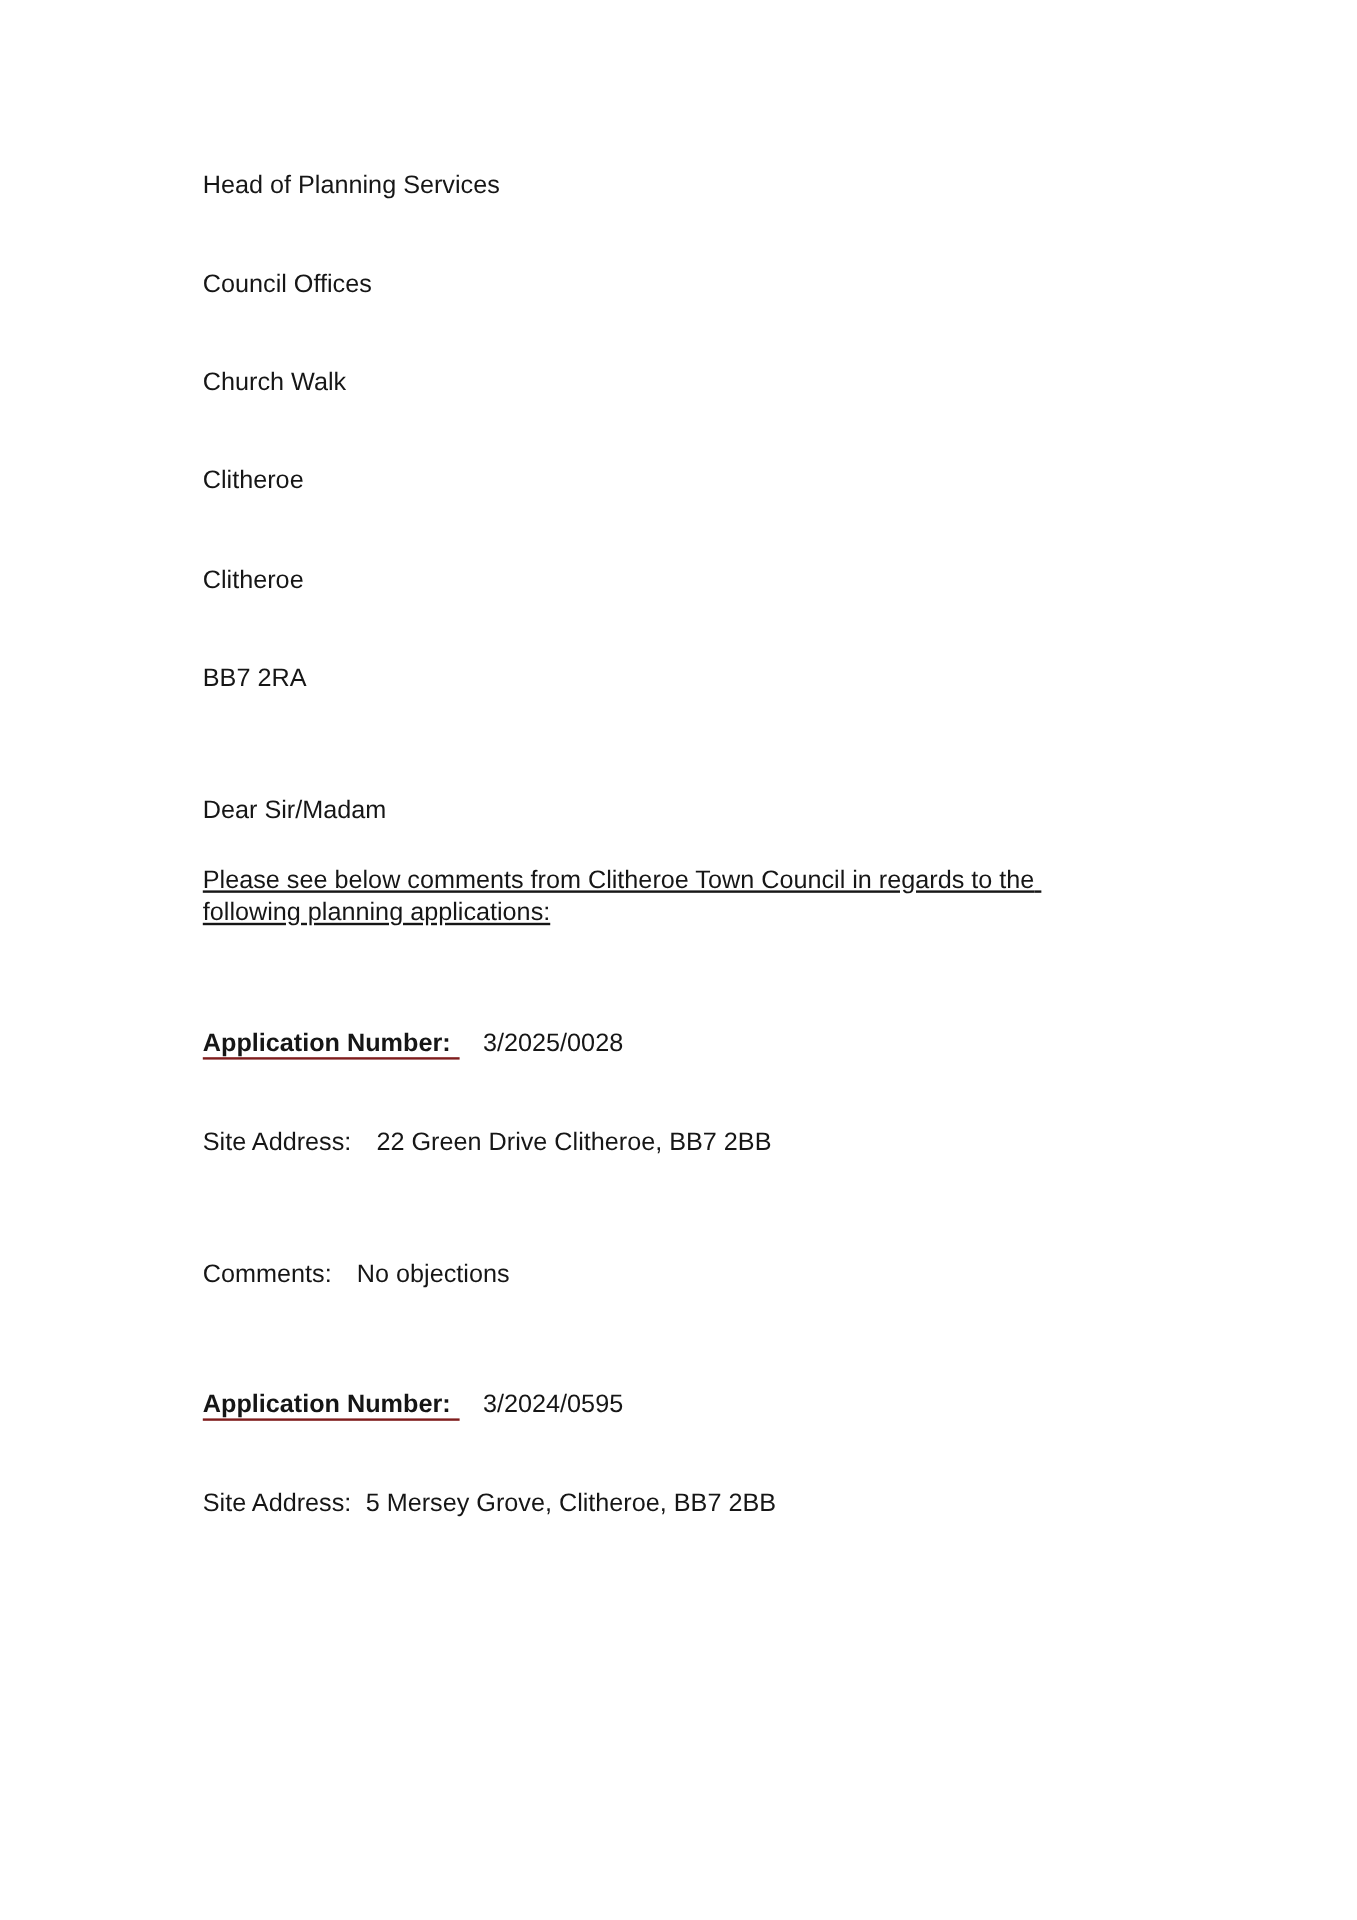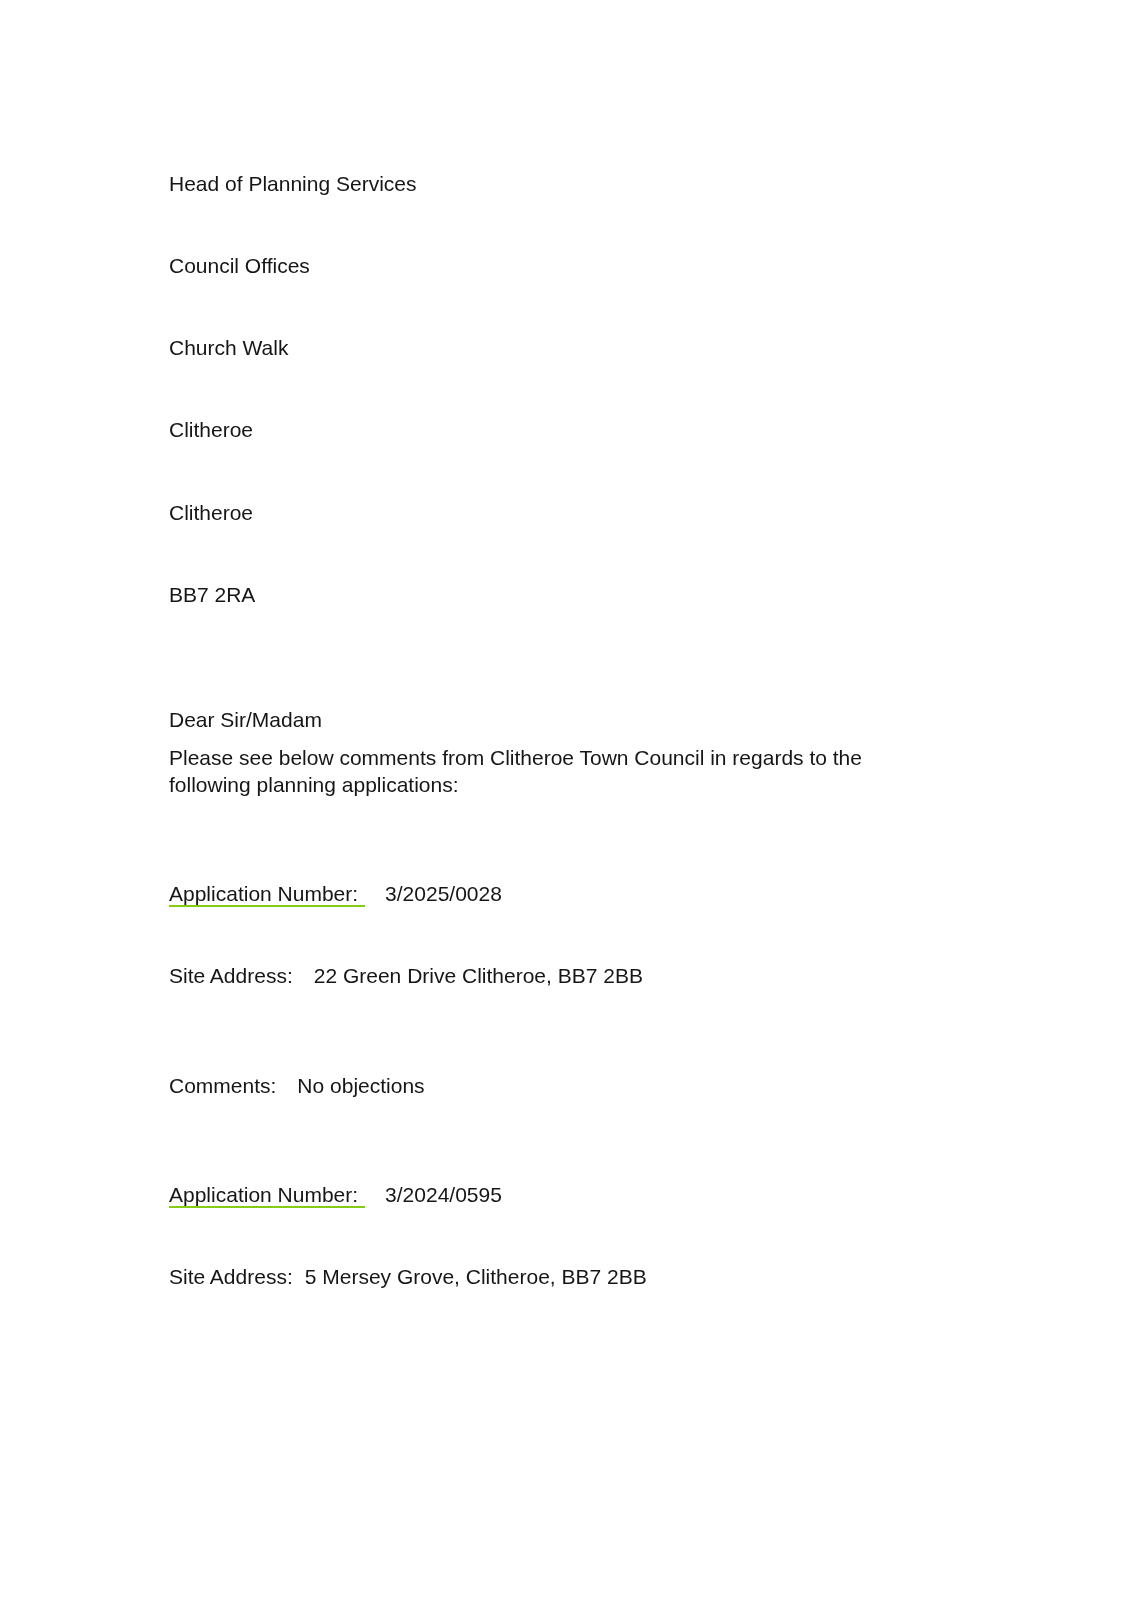--- a/index.html
+++ b/index.html
@@ -6,39 +6,39 @@
     margin: 0;
     padding: 0;
     background: #ffffff;
   }
   .page {
     position: relative;
     width: 1131px;
     height: 1600px;
     background: #ffffff;
     box-sizing: border-box;
-    padding: 115px 195px 0 169px;
+    padding: 86px 195px 0 169px;
     font-family: "Liberation Sans", "DejaVu Sans", sans-serif;
     font-size: 21px;
     line-height: 27.4px;
     color: #161616;
     -webkit-font-smoothing: antialiased;
   }
   .page div, .page p, .page span {
     white-space: pre-wrap;
   }
   p { margin: 0; }
   .address-line { }
   .date-line { margin-top: 27px; }
-  .salutation { margin-top: 43px; }
-  .intro { margin-top: 10px; max-width: 775px; }
+  .salutation { margin-top: 28px; }
+  .intro { margin-top: 30px; max-width: 775px; text-decoration: underline; }
   .app-block { margin-top: 27px; }
   .app-number-label {
-    font-weight: normal;
-    border-bottom: 2px solid #84cc16;
+    font-weight: bold;
+    border-bottom: 2px solid #7f1d1d;
     padding-right: 7px;
     padding-bottom: 0px;
   }
   .app-number-value { margin-left: 20px; }
   .gap {
     display: inline-block;
     width: 21px;
   }
   .gap-small {
     display: inline-block;

